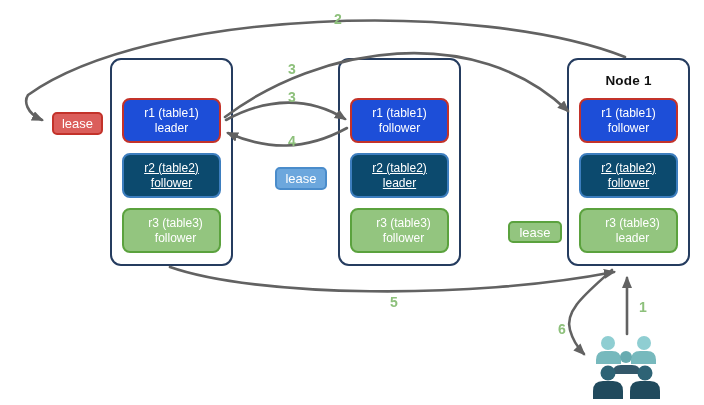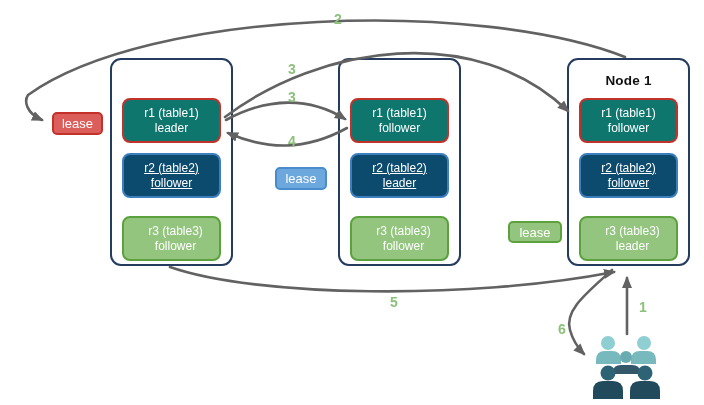--- a/index.html
+++ b/index.html
@@ -19,22 +19,22 @@
   .node-title{
     position:absolute;top:13px;left:0;width:100%;text-align:center;
     font-size:13.5px;font-weight:bold;color:#111111;letter-spacing:.2px;
   }
   .rep{
     position:absolute;left:10px;width:99px;height:45px;box-sizing:border-box;
     border-radius:8px;border:2px solid transparent;color:#ffffff;
     display:flex;flex-direction:column;justify-content:center;align-items:center;
     font-size:12px;line-height:15px;text-align:center;
   }
-  .rep-1{top:38px;} .rep-2{top:93px;} .rep-3{top:156px;padding-left:8px;}
-  .rep.red{background:#0f766e;border-color:#C3322A;}
+  .rep-1{top:38px;} .rep-2{top:93px;} .rep-3{top:148px;padding-left:8px;}
+  .rep.red{background:#1d4ed8;border-color:#C3322A;}
   .rep.blue{background:#0c4a6e;border-color:#3D7EBF;text-decoration:underline;}
   .rep.green{background:#93C57F;border-color:#5BA23E;}
   
   .lease{
     position:absolute;box-sizing:border-box;border-radius:5px;border:2px solid transparent;
     color:#ffffff;font-size:13px;text-align:center;z-index:2;
     display:flex;align-items:center;justify-content:center;
   }
   .lease-red{left:52px;top:112px;width:51px;height:23px;background:#DB5E5B;border-color:#C3322A;}
   .lease-blue{left:275px;top:167px;width:52px;height:23px;background:#6CA7DD;border-color:#4A8CCB;}

